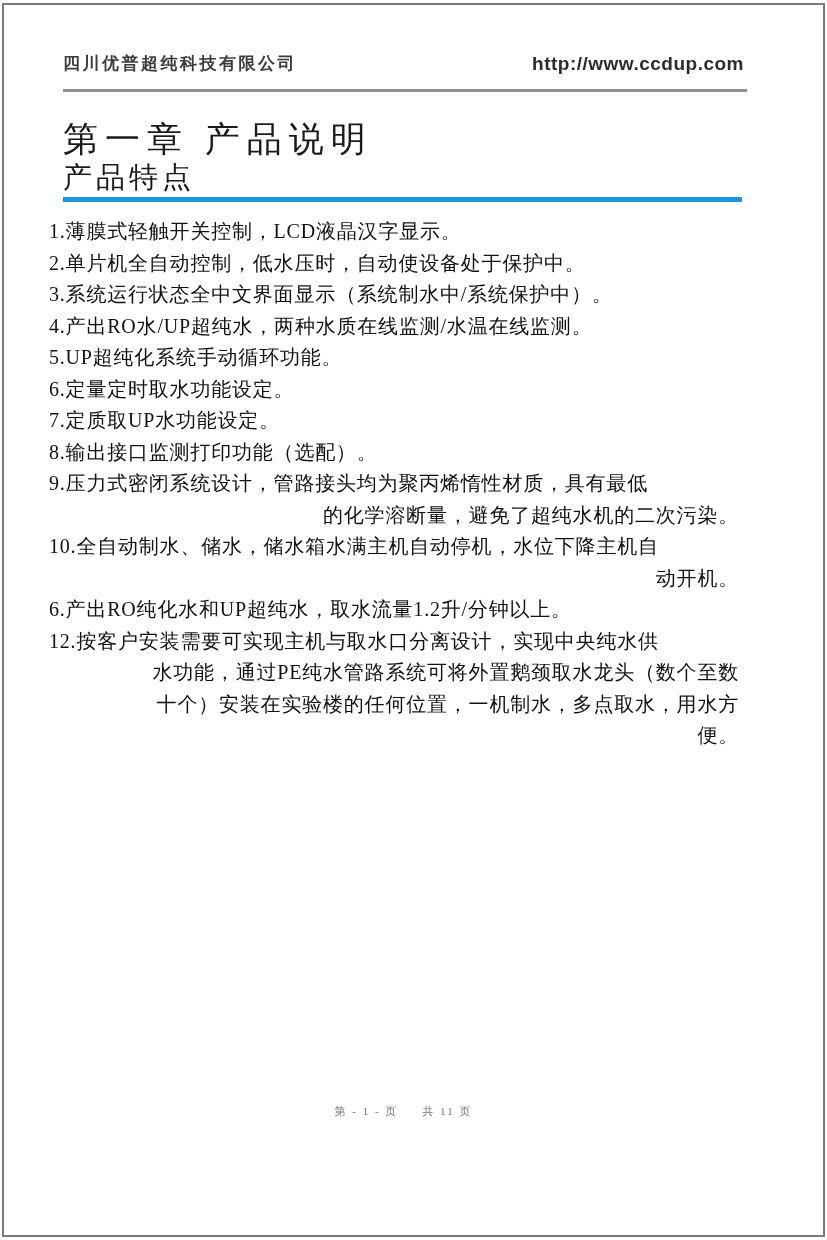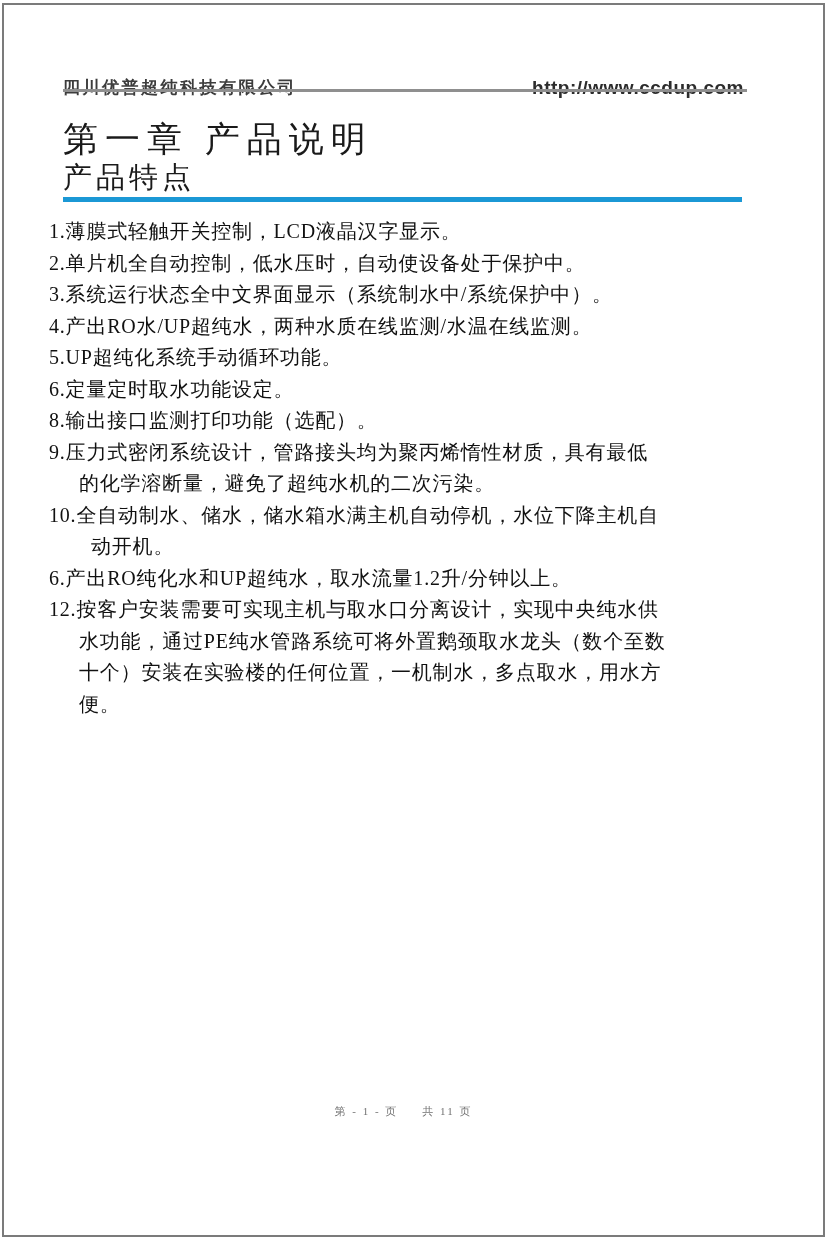--- a/index.html
+++ b/index.html
@@ -20,21 +20,21 @@
   }
   .page-frame {
     position: absolute;
     left: 2px; top: 3px; right: 2px; bottom: 3px;
     border: 2px solid #7b7b7b;
     pointer-events: none;
   }
   
   .header {
     position: absolute;
-    left: 63px; top: 76px;
+    left: 63px; top: 52px;
     width: 681px;
     display: flex;
     justify-content: space-between;
     align-items: flex-end;
   }
   .company-name {
     font-family: "Liberation Sans", "DejaVu Sans", sans-serif;
     font-size: 17px;
     font-weight: bold;
     letter-spacing: 2.5px;
@@ -83,21 +83,21 @@
   .feature-list {
     position: absolute;
     left: 49px; top: 216px;
     width: 690px;
     font-size: 20px;
     line-height: 31.5px;
     letter-spacing: 0.8px;
     color: #111111;
   }
   .feature .line { white-space: nowrap; }
-  .feature .line.cont { padding-left: 30px; }
+  .feature .line.cont { padding-left: 30px; text-align: right; }
   .feature[data-marker="10."] .line.cont { padding-left: 42px; }
   
   .footer {
     position: absolute;
     left: 63px; top: 1104px;
     width: 681px;
     display: flex;
     justify-content: center;
     gap: 24px;
     font-size: 11px;
@@ -134,20 +134,23 @@
       </div>
       <div class="feature" data-marker="4.">
         <div class="line">4.产出RO水/UP超纯水，两种水质在线监测/水温在线监测。</div>
       </div>
       <div class="feature" data-marker="5.">
         <div class="line">5.UP超纯化系统手动循环功能。</div>
       </div>
       <div class="feature" data-marker="6.">
         <div class="line">6.定量定时取水功能设定。</div>
       </div>
+      <div class="feature" data-marker="7.">
+        <div class="line">7.定质取UP水功能设定。</div>
+      </div>
       <div class="feature" data-marker="8.">
         <div class="line">8.输出接口监测打印功能（选配）。</div>
       </div>
       <div class="feature" data-marker="9.">
         <div class="line">9.压力式密闭系统设计，管路接头均为聚丙烯惰性材质，具有最低</div>
         <div class="line cont">的化学溶断量，避免了超纯水机的二次污染。</div>
       </div>
       <div class="feature" data-marker="10.">
         <div class="line">10.全自动制水、储水，储水箱水满主机自动停机，水位下降主机自</div>
         <div class="line cont">动开机。</div>

